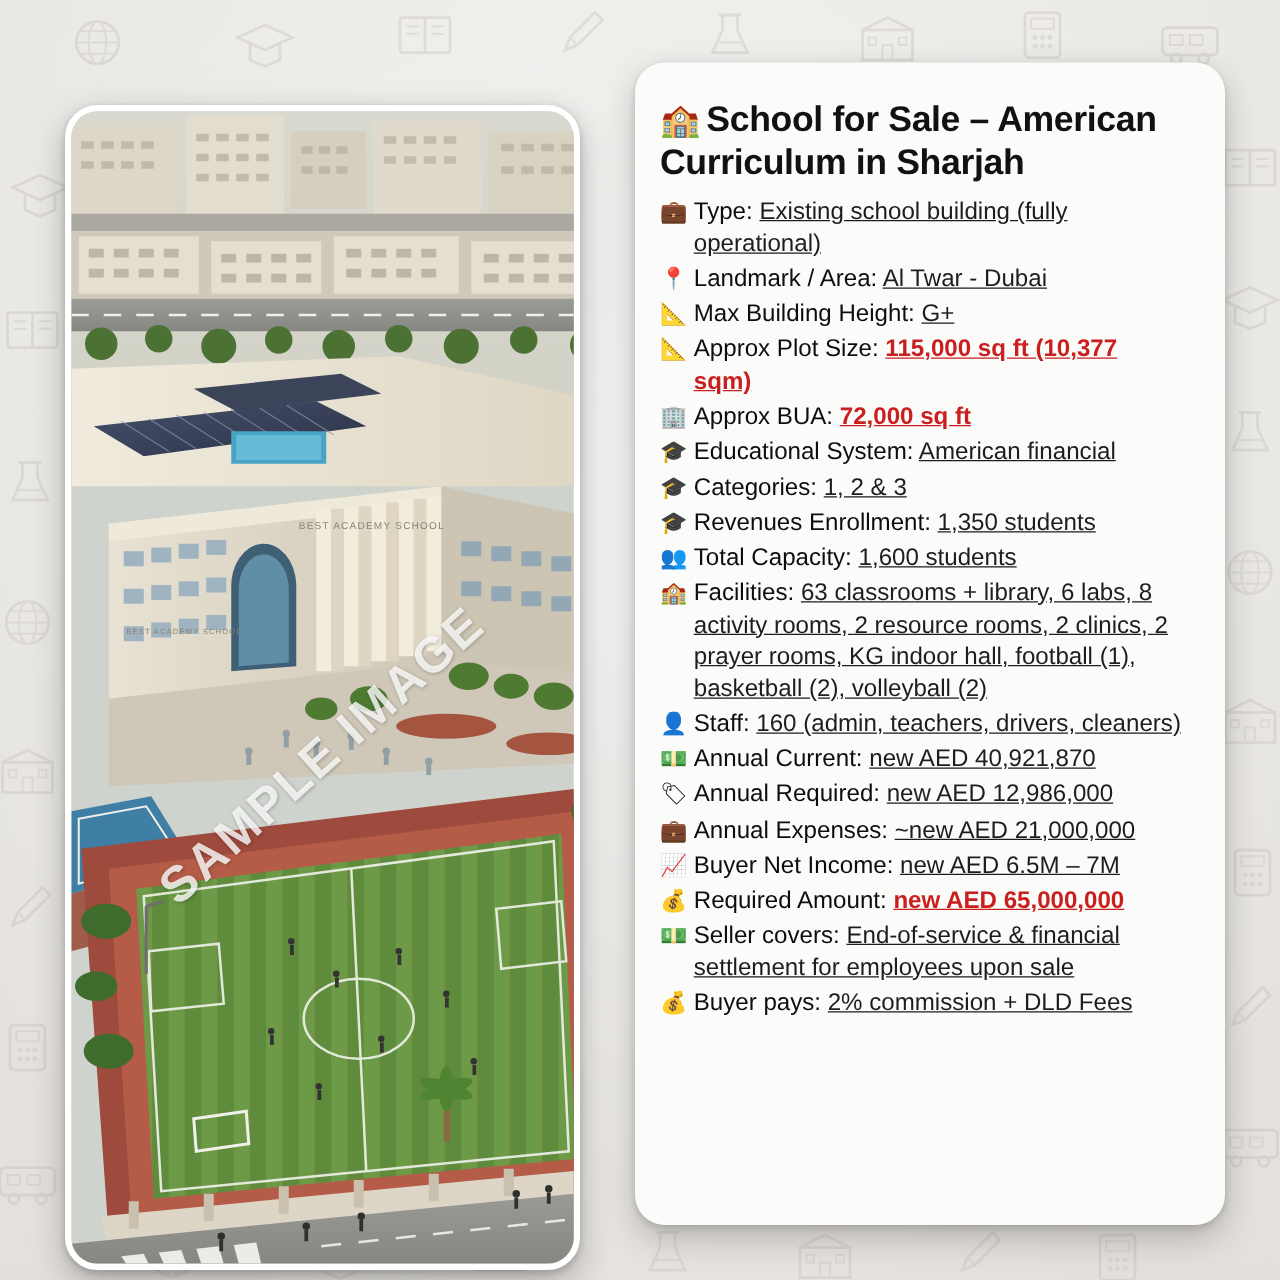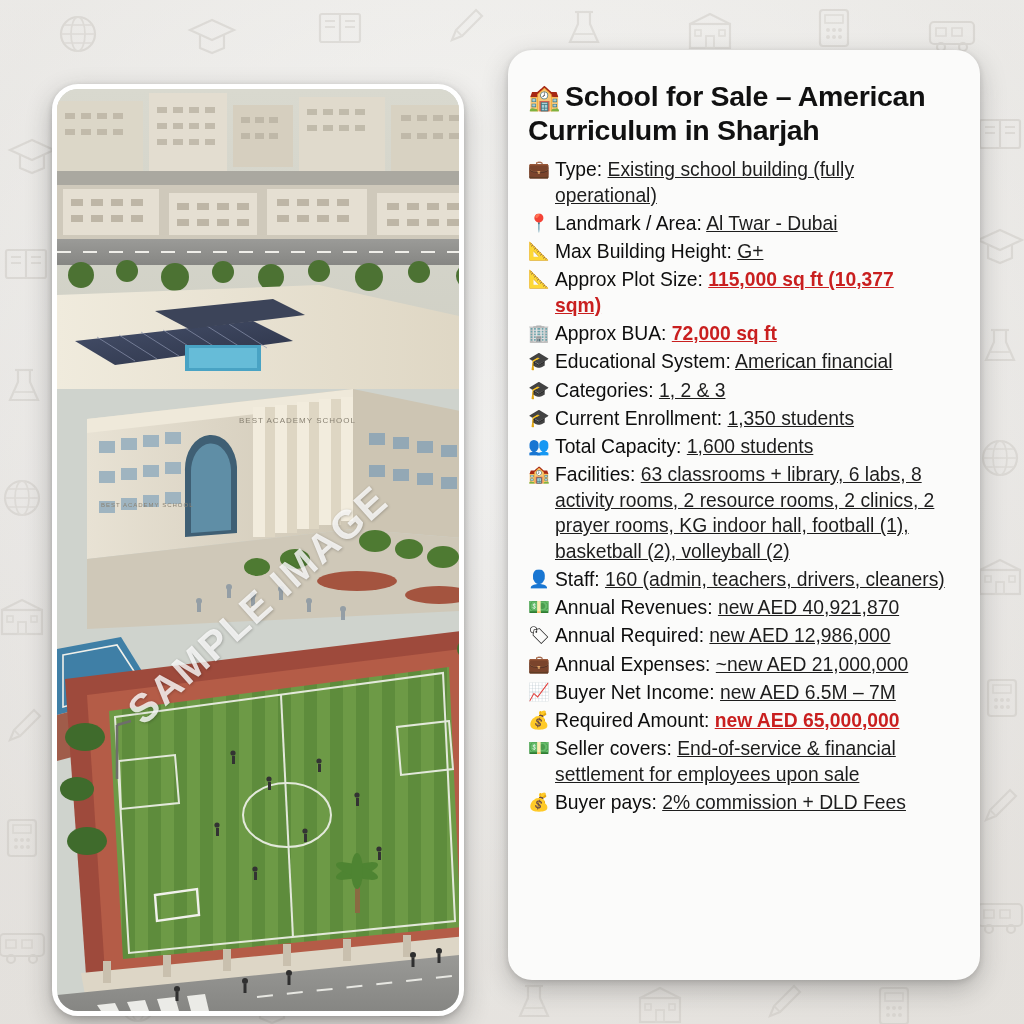--- a/index.html
+++ b/index.html
@@ -600,37 +600,37 @@
       <li>
         <span class="li-ico">🎓</span>
         <span class="li-body"><span class="lbl">Educational System:</span> <span class="val">American financial</span></span>
       </li>
       <li>
         <span class="li-ico">🎓</span>
         <span class="li-body"><span class="lbl">Categories:</span> <span class="val">1, 2 &amp; 3</span></span>
       </li>
       <li>
         <span class="li-ico">🎓</span>
-        <span class="li-body"><span class="lbl">Current Enrollment:</span> <span class="val">1,350 students</span></span>
+        <span class="li-body"><span class="lbl">Revenues Enrollment:</span> <span class="val">1,350 students</span></span>
       </li>
       <li>
         <span class="li-ico">👥</span>
         <span class="li-body"><span class="lbl">Total Capacity:</span> <span class="val">1,600 students</span></span>
       </li>
       <li>
         <span class="li-ico">🏫</span>
         <span class="li-body"><span class="lbl">Facilities:</span> <span class="val">63 classrooms + library, 6 labs, 8 activity rooms, 2 resource rooms, 2 clinics, 2 prayer rooms, KG indoor hall, football (1), basketball (2), volleyball (2)</span></span>
       </li>
       <li>
         <span class="li-ico">👤</span>
         <span class="li-body"><span class="lbl">Staff:</span> <span class="val">160 (admin, teachers, drivers, cleaners)</span></span>
       </li>
       <li>
         <span class="li-ico">💵</span>
-        <span class="li-body"><span class="lbl">Annual Revenues:</span> <span class="val">new AED 40,921,870</span></span>
+        <span class="li-body"><span class="lbl">Annual Current:</span> <span class="val">new AED 40,921,870</span></span>
       </li>
       <li>
         <span class="li-ico">🏷</span>
         <span class="li-body"><span class="lbl">Annual Required:</span> <span class="val">new AED 12,986,000</span></span>
       </li>
       <li>
         <span class="li-ico">💼</span>
         <span class="li-body"><span class="lbl">Annual Expenses:</span> <span class="val">~new AED 21,000,000</span></span>
       </li>
       <li>

